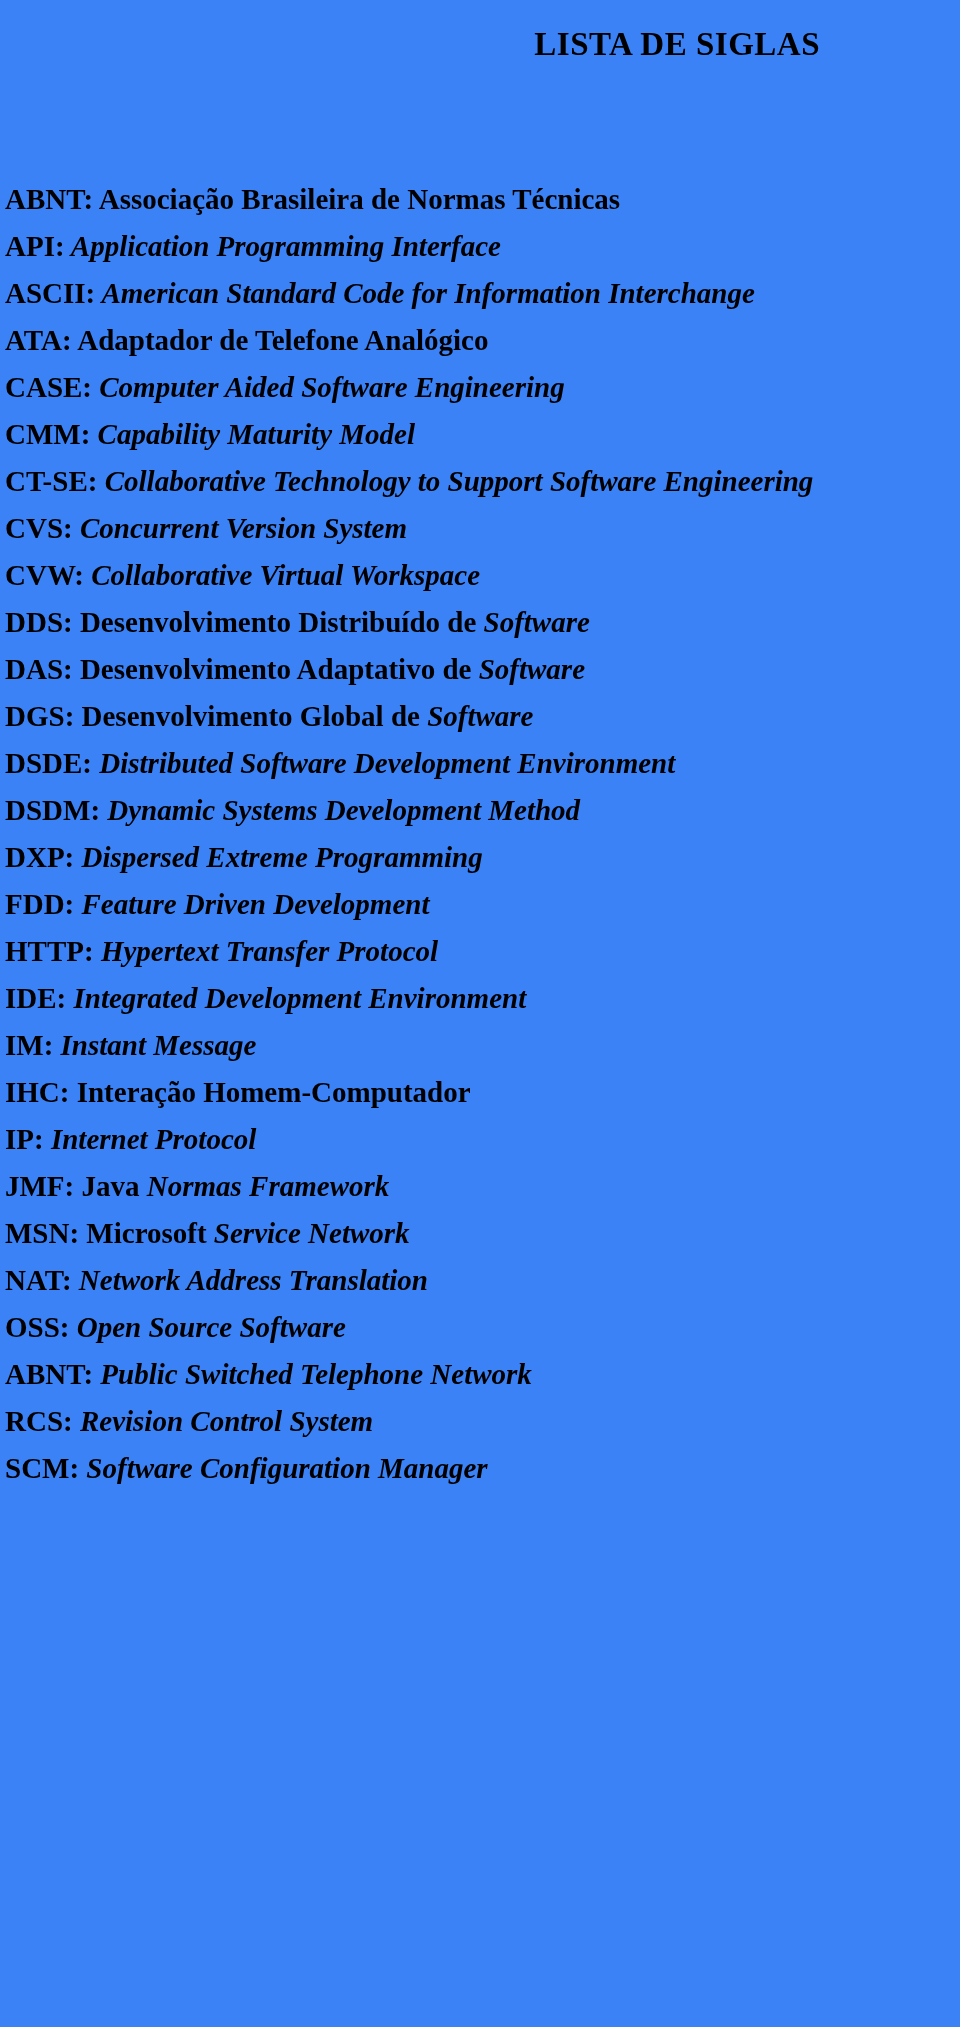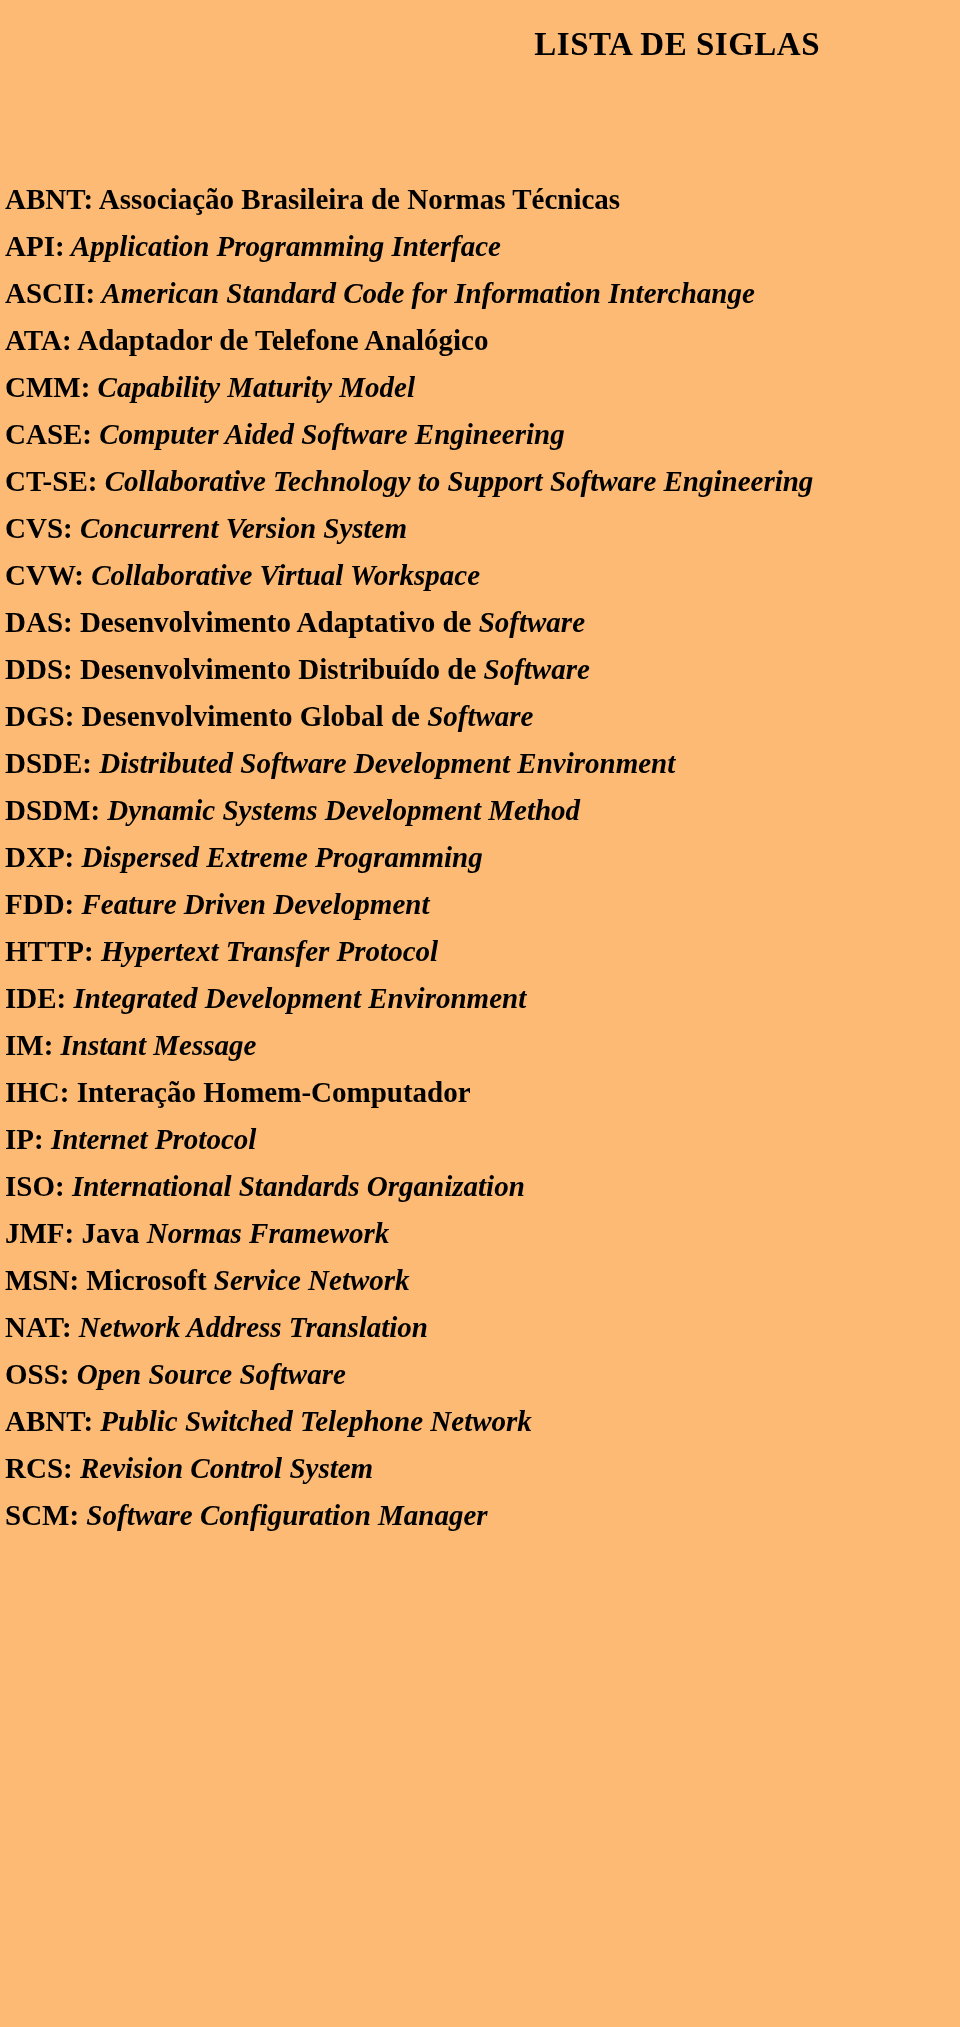--- a/index.html
+++ b/index.html
@@ -13,21 +13,21 @@
     position: relative;
     font-family: "Liberation Serif", "DejaVu Serif", serif;
     color: #000000;
     overflow: hidden;
   }
 
   .page {
     position: relative;
     width: 960px;
     height: 2027px;
-    background: #fdba74;
+    background: #3b82f6;
   }
 
   
   .doc-title {
     position: absolute;
     left: 0;
     top: 2px;
     width: 820px;
     text-align: right;
     font-size: 33px;
@@ -74,38 +74,37 @@
 
 <div class="page">
 
   <h1 class="doc-title">LISTA DE SIGLAS</h1>
 
   <ul class="abbr-list">
       <li class="abbr-item"><span class="abbr-key">ABNT:</span><span class="seg-roman"> Associação Brasileira de Normas Técnicas</span></li>
       <li class="abbr-item"><span class="abbr-key">API:</span><span class="seg-italic"> Application Programming Interface</span></li>
       <li class="abbr-item"><span class="abbr-key">ASCII:</span><span class="seg-italic"> American Standard Code for Information Interchange</span></li>
       <li class="abbr-item"><span class="abbr-key">ATA:</span><span class="seg-roman"> Adaptador de Telefone Analógico</span></li>
+      <li class="abbr-item"><span class="abbr-key">CASE:</span><span class="seg-italic"> Computer Aided Software Engineering</span></li>
       <li class="abbr-item"><span class="abbr-key">CMM:</span><span class="seg-italic"> Capability Maturity Model</span></li>
-      <li class="abbr-item"><span class="abbr-key">CASE:</span><span class="seg-italic"> Computer Aided Software Engineering</span></li>
       <li class="abbr-item"><span class="abbr-key">CT-SE:</span><span class="seg-italic"> Collaborative Technology to Support Software Engineering</span></li>
       <li class="abbr-item"><span class="abbr-key">CVS:</span><span class="seg-italic"> Concurrent Version System</span></li>
       <li class="abbr-item"><span class="abbr-key">CVW:</span><span class="seg-italic"> Collaborative Virtual Workspace</span></li>
+      <li class="abbr-item"><span class="abbr-key">DDS:</span><span class="seg-roman"> Desenvolvimento Distribuído de </span><span class="seg-italic">Software</span></li>
       <li class="abbr-item"><span class="abbr-key">DAS:</span><span class="seg-roman"> Desenvolvimento Adaptativo de </span><span class="seg-italic">Software</span></li>
-      <li class="abbr-item"><span class="abbr-key">DDS:</span><span class="seg-roman"> Desenvolvimento Distribuído de </span><span class="seg-italic">Software</span></li>
       <li class="abbr-item"><span class="abbr-key">DGS:</span><span class="seg-roman"> Desenvolvimento Global de </span><span class="seg-italic">Software</span></li>
       <li class="abbr-item"><span class="abbr-key">DSDE:</span><span class="seg-italic"> Distributed Software Development Environment</span></li>
       <li class="abbr-item"><span class="abbr-key">DSDM:</span><span class="seg-italic"> Dynamic Systems Development Method</span></li>
       <li class="abbr-item"><span class="abbr-key">DXP:</span><span class="seg-italic"> Dispersed Extreme Programming</span></li>
       <li class="abbr-item"><span class="abbr-key">FDD:</span><span class="seg-italic"> Feature Driven Development</span></li>
       <li class="abbr-item"><span class="abbr-key">HTTP:</span><span class="seg-italic"> Hypertext Transfer Protocol</span></li>
       <li class="abbr-item"><span class="abbr-key">IDE:</span><span class="seg-italic"> Integrated Development Environment</span></li>
       <li class="abbr-item"><span class="abbr-key">IM:</span><span class="seg-italic"> Instant Message</span></li>
       <li class="abbr-item"><span class="abbr-key">IHC:</span><span class="seg-roman"> Interação Homem-Computador</span></li>
       <li class="abbr-item"><span class="abbr-key">IP:</span><span class="seg-italic"> Internet Protocol</span></li>
-      <li class="abbr-item"><span class="abbr-key">ISO:</span><span class="seg-italic"> International Standards Organization</span></li>
       <li class="abbr-item"><span class="abbr-key">JMF:</span><span class="seg-roman"> Java </span><span class="seg-italic">Normas Framework</span></li>
       <li class="abbr-item"><span class="abbr-key">MSN:</span><span class="seg-roman"> Microsoft </span><span class="seg-italic">Service Network</span></li>
       <li class="abbr-item"><span class="abbr-key">NAT:</span><span class="seg-italic"> Network Address Translation</span></li>
       <li class="abbr-item"><span class="abbr-key">OSS:</span><span class="seg-italic"> Open Source Software</span></li>
       <li class="abbr-item"><span class="abbr-key">ABNT:</span><span class="seg-italic"> Public Switched Telephone Network</span></li>
       <li class="abbr-item"><span class="abbr-key">RCS:</span><span class="seg-italic"> Revision Control System</span></li>
       <li class="abbr-item"><span class="abbr-key">SCM:</span><span class="seg-italic"> Software Configuration Manager</span></li>
     </ul>
 
 </div>

